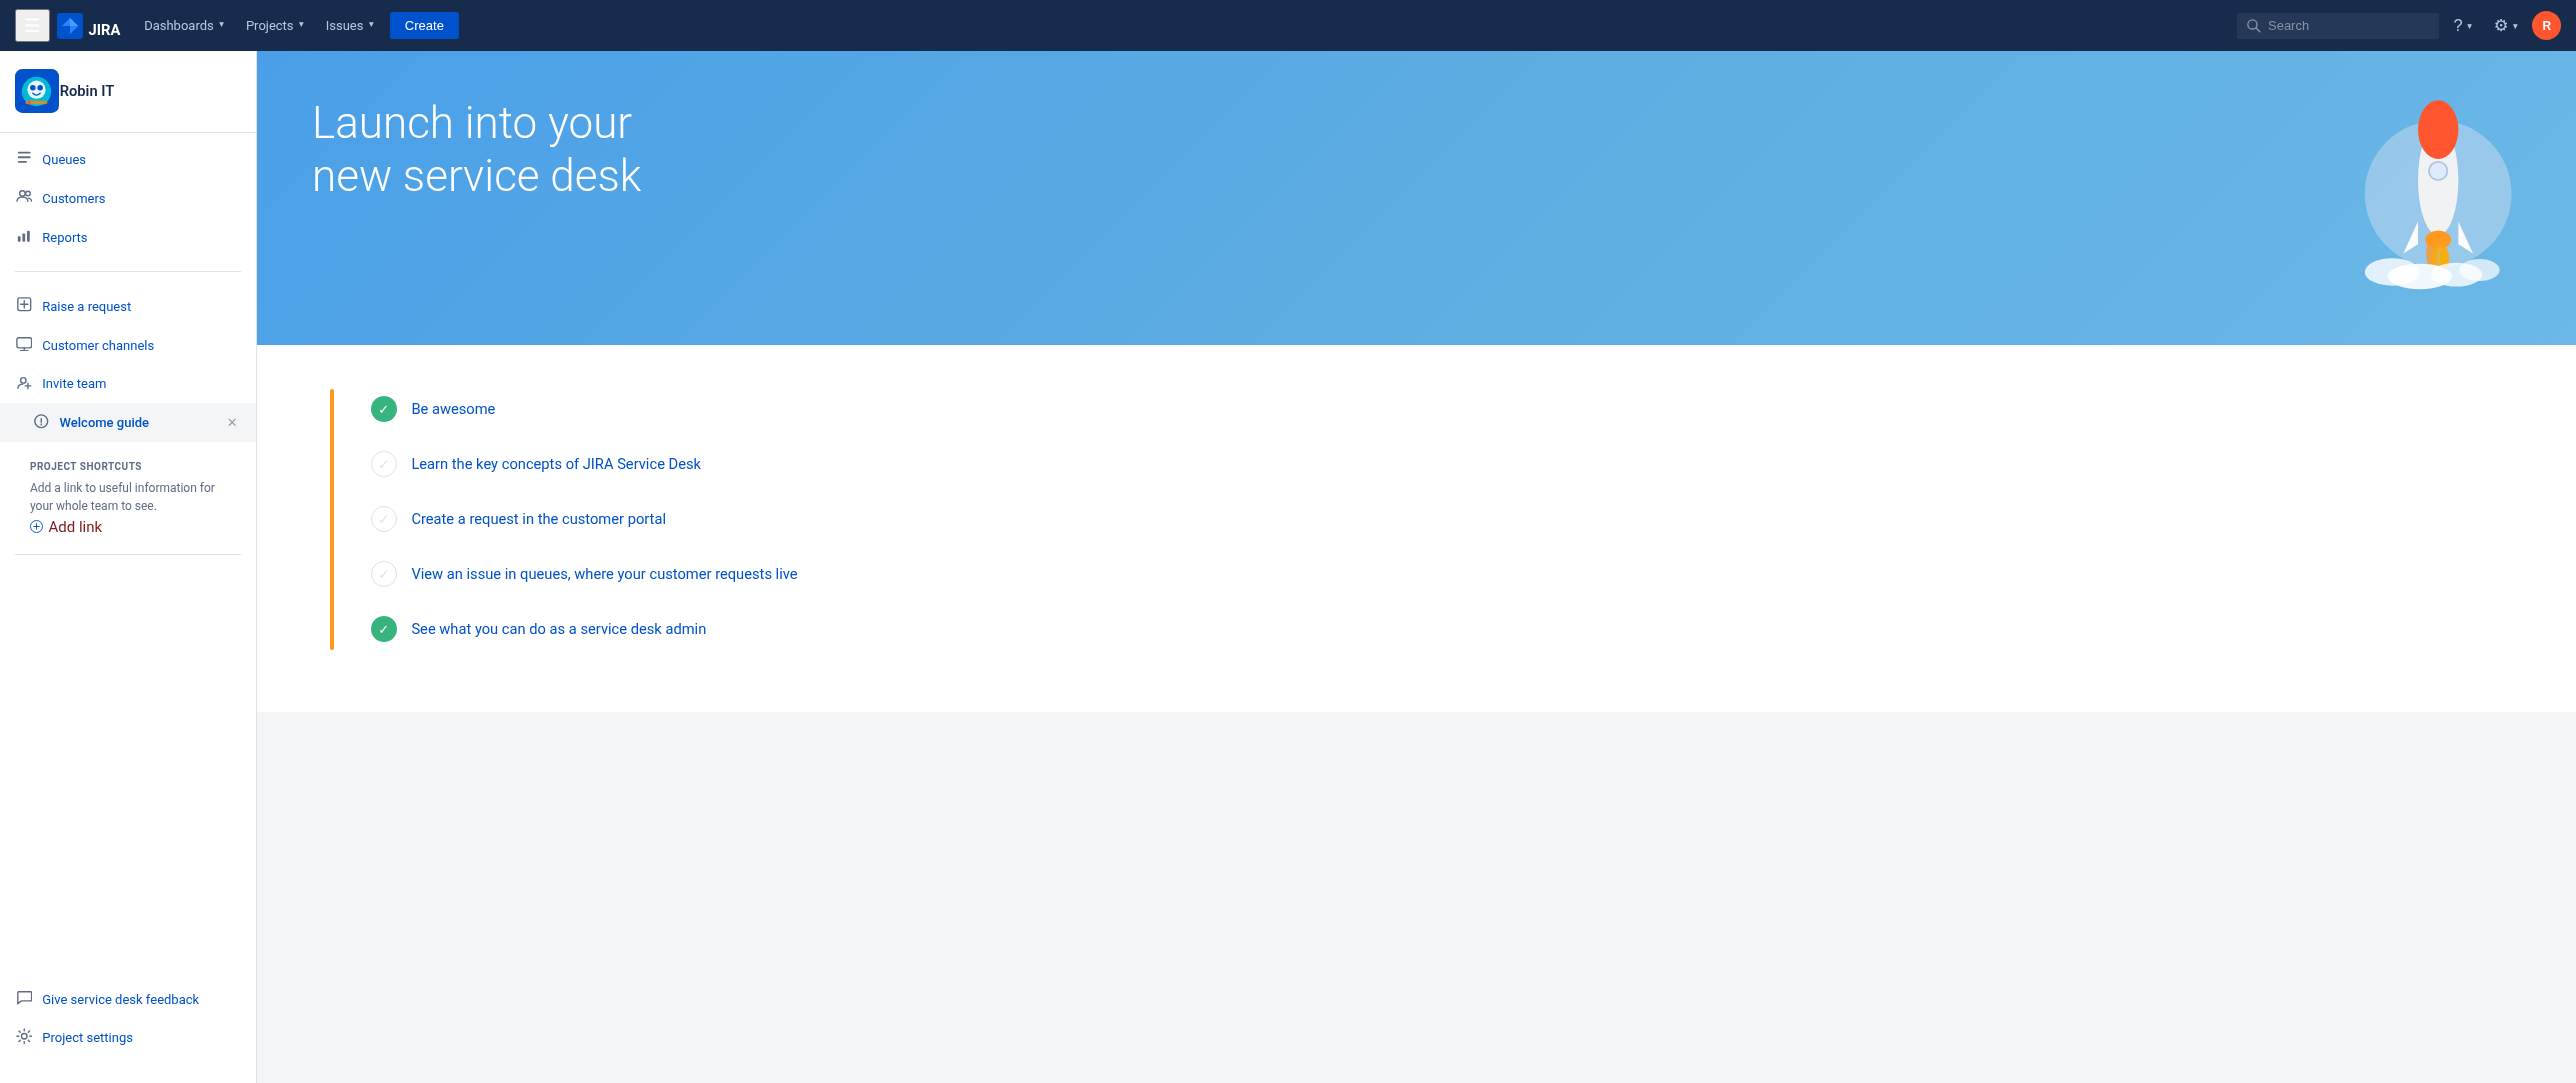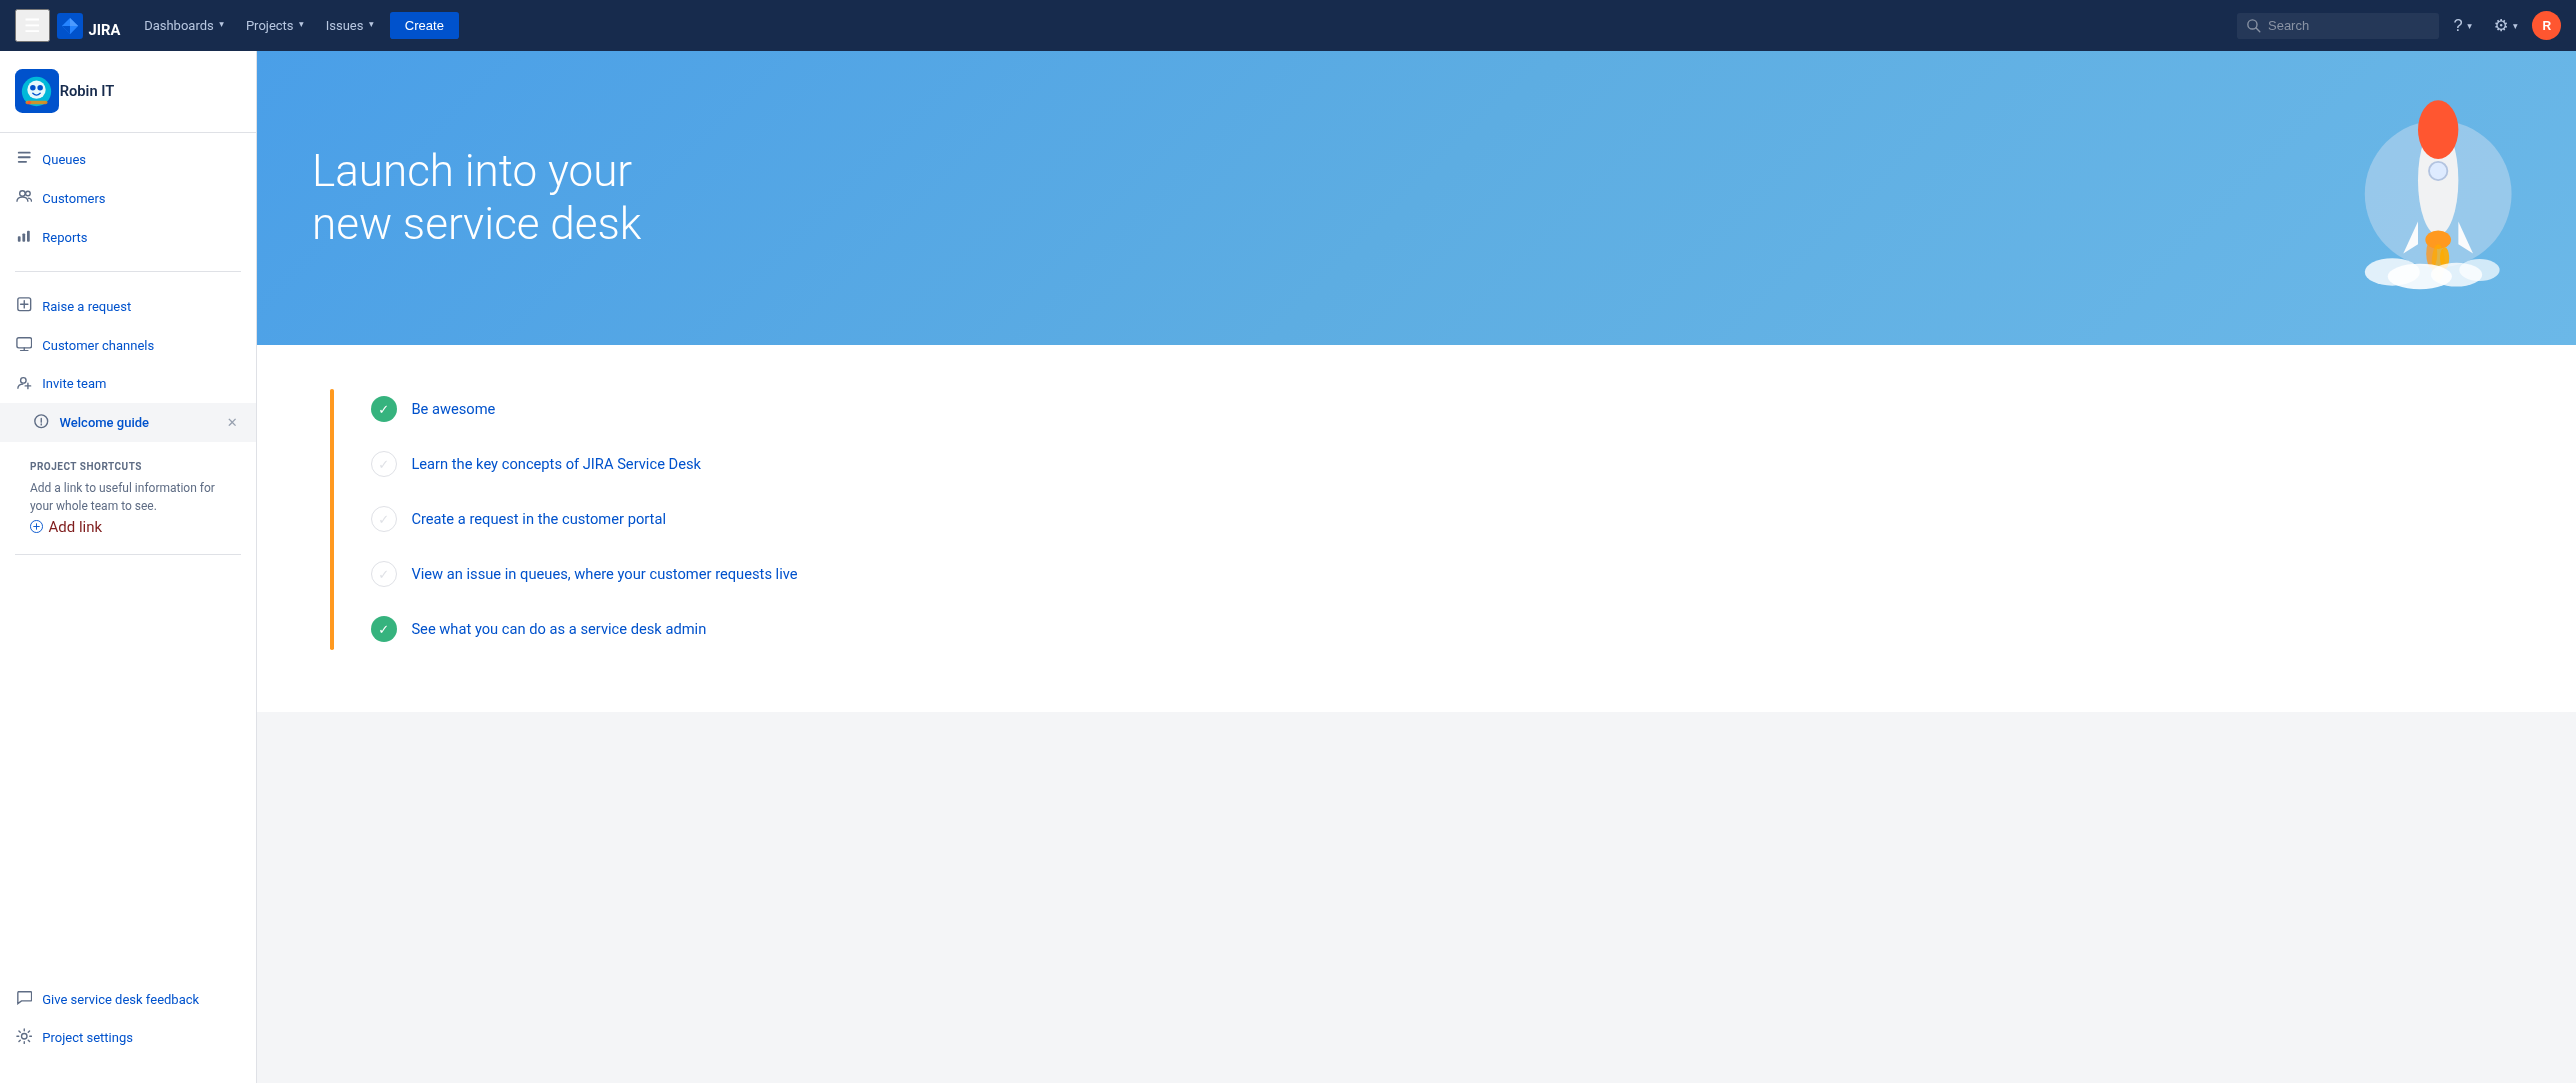--- a/index.html
+++ b/index.html
@@ -79,21 +79,21 @@
     .sidebar-add-link { display: flex; align-items: center; gap: 5.5px; color: #7f1d1d; font-size: 15px; cursor: pointer; }
     .sidebar-bottom { margin-top: auto; padding: 7.3px 0; }
 
     
     .main-content { flex: 1; overflow-y: auto; }
 
     
     .hero-banner {
       background: linear-gradient(135deg, #4A9FE8 0%, #5DADE2 50%, #6BB8E8 100%);
       padding: 46px 55px;
-      display: flex; align-items: center; justify-content: space-between;
+      display: flex; align-items: flex-start; justify-content: space-between;
       min-height: 220px; position: relative; overflow: hidden;
     }
     .hero-text h1 {
       font-size: 44px; font-weight: 300; color: #fff; line-height: 1.2;
     }
     .rocket-container {
       width: 184px; height: 202px; display: flex; align-items: center; justify-content: center;
     }
     
 

